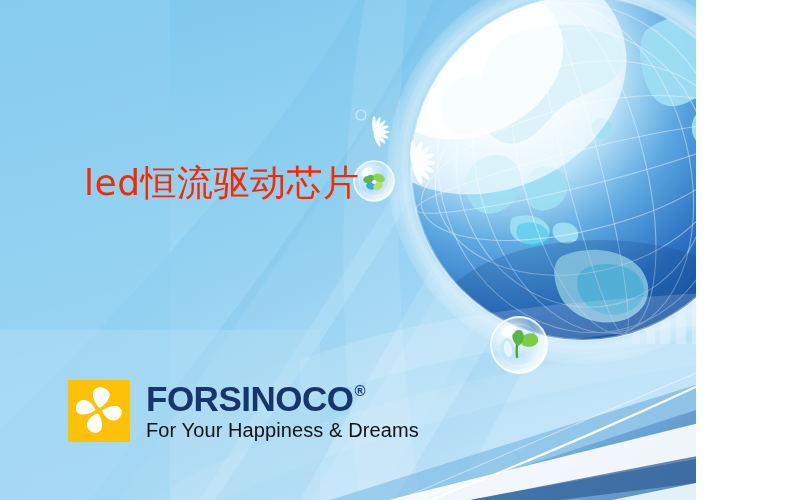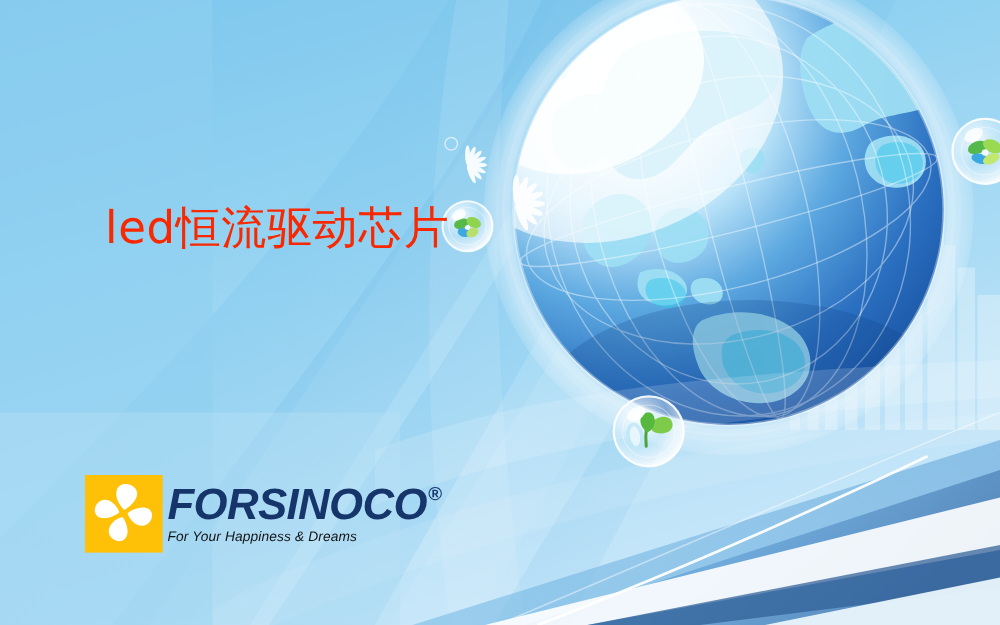--- a/index.html
+++ b/index.html
@@ -3,21 +3,21 @@
 <meta charset="utf-8">
 <title>LED Catalog Banner</title>
 <style>
   html, body {
     margin: 0;
     padding: 0;
     background: #ffffff;
   }
   #stage {
     position: relative;
-    width: 800px;
+    width: 696px;
     height: 500px;
     overflow: hidden;
     font-family: "Liberation Sans", sans-serif;
     background: linear-gradient(160deg, #79c4ec 0%, #8fd0f0 30%, #a8daf4 62%, #c2e4f8 100%);
   }
   #bgsvg {
     position: absolute;
     left: 0; top: 0;
     width: 800px;
     height: 500px;
@@ -55,25 +55,24 @@
   }
   .logo-mark {
     width: 62px;
     height: 62px;
     background: #ffc107;
     flex: 0 0 auto;
     position: relative;
   }
   .logo-mark svg { display: block; }
   .logo-text {
-    margin-left: 4px;
+    margin-left: 16px;
     display: flex;
     flex-direction: column;
     justify-content: center;
-    font-style: italic;
   }
   .logo-word {
     display: flex;
     align-items: flex-start;
     color: #16356b;
     font-size: 35px;
     font-weight: bold;
     letter-spacing: -0.5px;
     line-height: 1.0;
     font-family: "Liberation Sans", sans-serif;
@@ -81,21 +80,21 @@
   .logo-reg {
     font-size: 15px;
     line-height: 1;
     margin-top: 2px;
     margin-left: 1px;
     color: #16356b;
     font-weight: bold;
   }
   .logo-tagline {
     color: #121212;
-    font-size: 11px;
+    font-size: 20px;
     letter-spacing: 0.1px;
     margin-top: 3px;
     line-height: 1.1;
     font-family: "Liberation Sans", sans-serif;
   }
 </style>
 </head>
 <body>
 
 <div id="stage">

